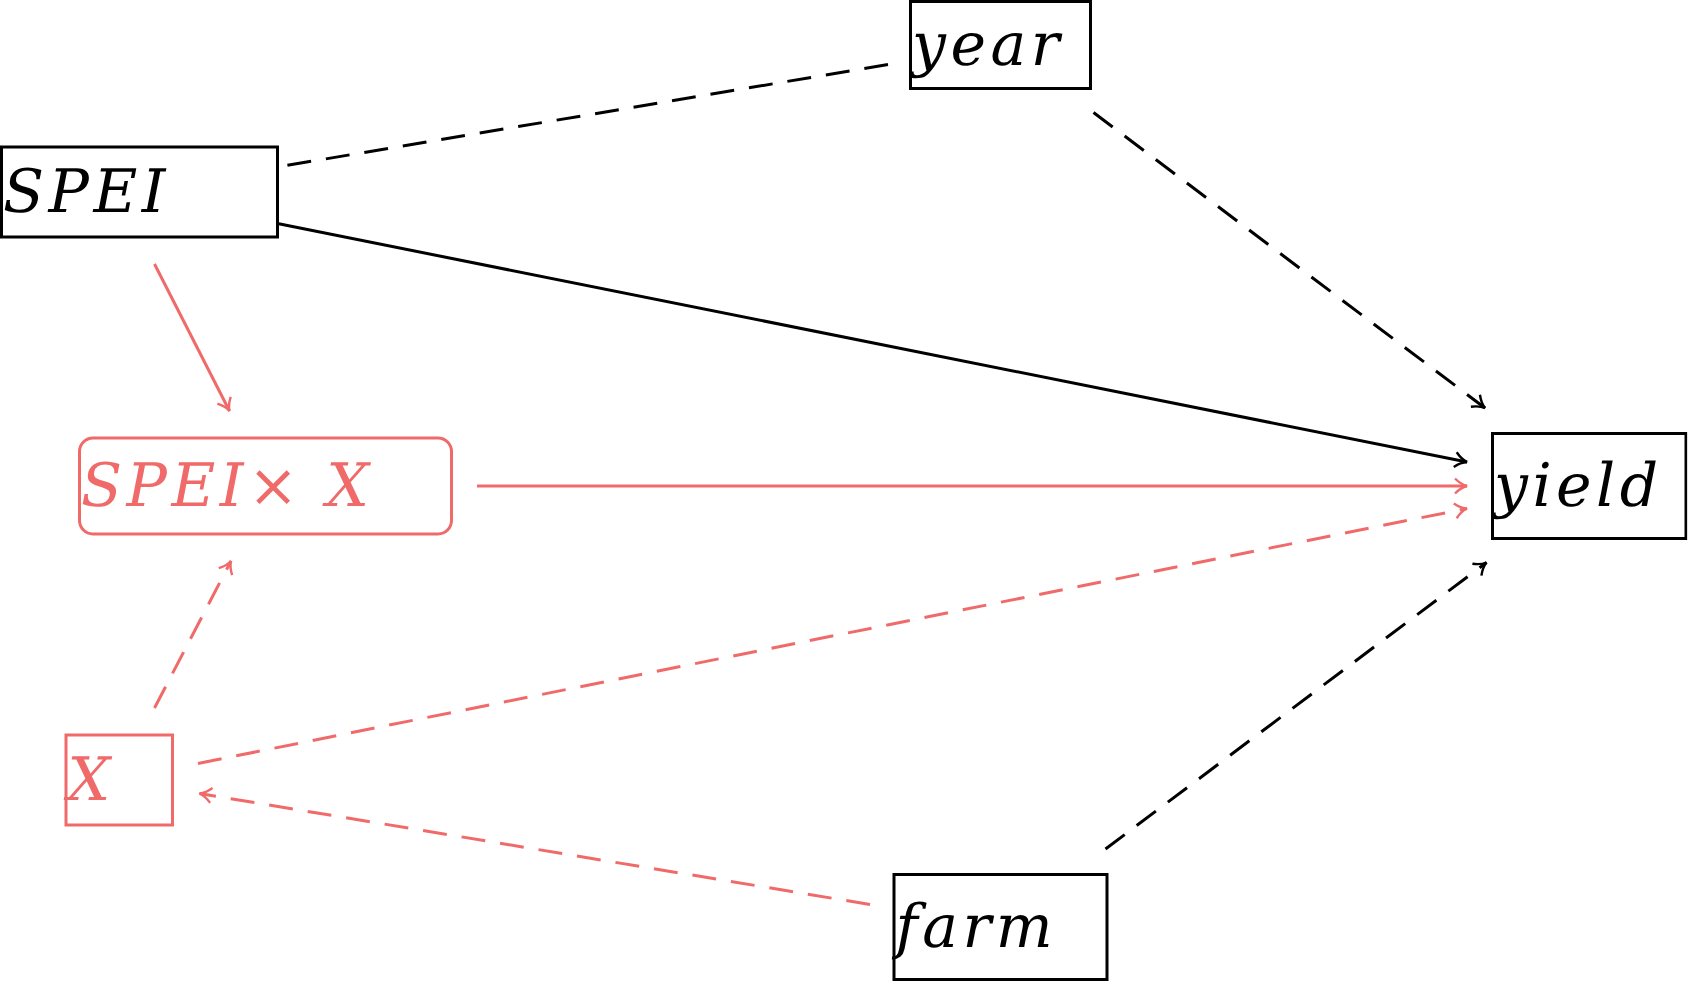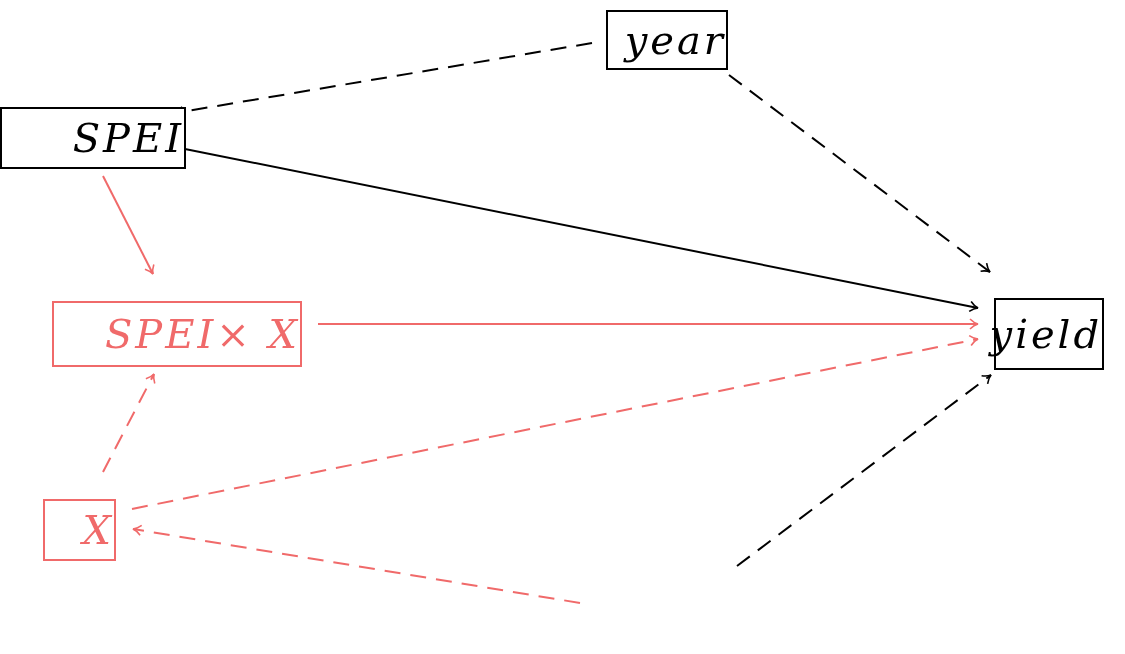--- a/index.html
+++ b/index.html
@@ -1,27 +1,26 @@
 <!DOCTYPE html>
 <html><head>
   <meta charset="utf-8">
   <style>
     html, body { margin: 0; padding: 0; background: #ffffff; }
     #canvas { position: relative; width: 1125px; height: 654px; overflow: hidden; background: #ffffff; }
     svg.edges { position: absolute; left: 0; top: 0; }
     .node {
       position: absolute;
       box-sizing: border-box;
-      display: flex; align-items: center; justify-content: flex-end;
+      display: flex; align-items: center; justify-content: flex-start;
       font-family: "DejaVu Serif", "Liberation Serif", serif;
       font-style: italic;
       font-size: 40px;
       letter-spacing: 3px;
       background: #ffffff;
-      margin-top: 10px;
     }
     .node.black { border: 2px solid #000000; color: #000000; }
     .node.red { border: 2px solid #f06a6a; color: #f06a6a; }
   </style>
 </head>
 <body>
 
 <div id="canvas">
   <svg class="edges" width="1125" height="654" viewBox="0 0 1125 654">
     <defs>
@@ -53,25 +52,28 @@
   </svg>
 
   <div class="node black" style="left:606px; top:0px; width:122px; height:60px;">
     <span>year</span>
   </div>
 
   <div class="node black" style="left:0px; top:97px; width:186px; height:62px;">
     <span>SPEI</span>
   </div>
 
-  <div class="node red" style="left:52px; top:291px; width:250px; height:66px;">
+  <div class="node red" style="left:52px; top:291px; width:250px; height:66px;border-radius:10px;">
     <span>SPEI× X</span>
   </div>
 
-  <div class="node black" style="left:994px; top:288px; width:110px; height:72px;font-style:italic;">
+  <div class="node black" style="left:994px; top:288px; width:131px; height:72px;font-style:italic;">
     <span>yield</span>
   </div>
 
   <div class="node red" style="left:43px; top:489px; width:73px; height:62px;">
     <span>X</span>
   </div>
 
+  <div class="node black" style="left:595px; top:582px; width:144px; height:72px;">
+    <span>farm</span>
+  </div>
 </div>
 
 </body></html>

